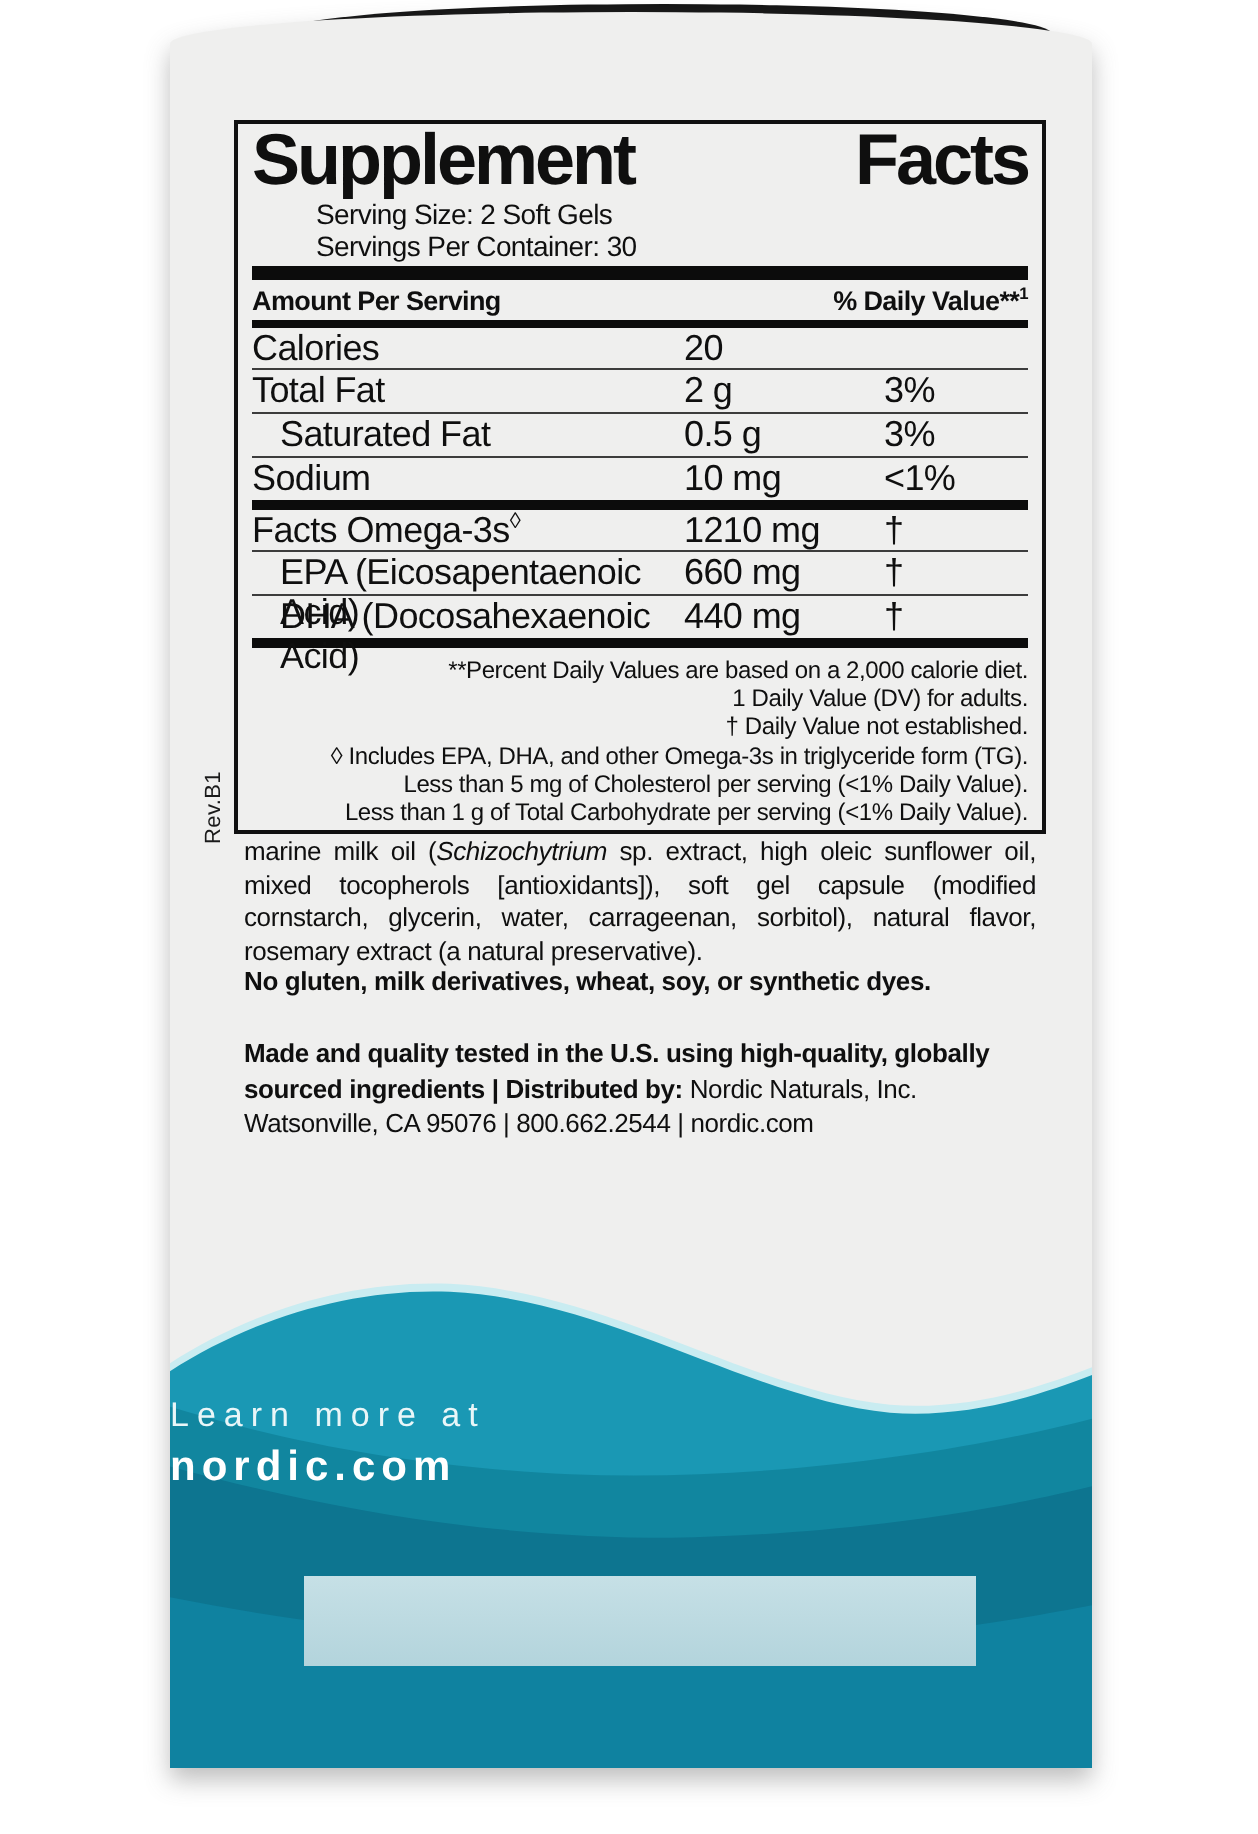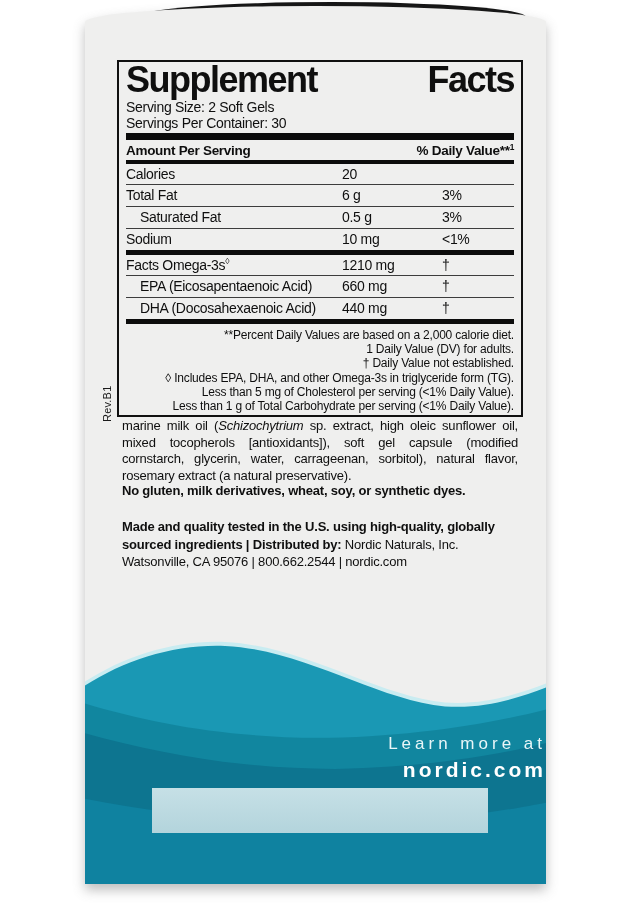--- a/index.html
+++ b/index.html
@@ -11,48 +11,48 @@
 
   
   .panel{position:absolute;left:85px;top:6px;width:461px;height:878px;background:#efefee;
          border-radius:50% 50% 0 0 / 16px 16px 0 0;box-shadow:0 6px 12px rgba(110,110,110,.45);}
 
   
   .lb{position:absolute;left:32px;top:54px;width:406px;border:2px solid #101010;box-sizing:border-box;
       padding:0 7px 2px 7px;background:transparent;}
   .lb-title{display:flex;justify-content:space-between;font-weight:700;font-size:36px;line-height:38px;
             letter-spacing:-1.5px;margin-top:-1px;}
-  .serv{font-size:14px;line-height:16px;letter-spacing:-0.3px;}
+  .serv{font-size:14px;line-height:16px;letter-spacing:-0.3px;margin-left:32px;}
   .bar7{height:7px;background:#0c0c0c;margin-top:2px;}
   .bar4{height:4px;background:#0c0c0c;}
   .bar5{height:5px;background:#0c0c0c;}
   .hdr{display:flex;justify-content:space-between;align-items:flex-end;font-weight:700;font-size:13.5px;
        height:20px;line-height:19px;letter-spacing:-0.3px;gap:40px;}
-  .row{display:grid;grid-template-columns:1fr 100px 72px;font-size:14px;height:20px;line-height:20px;
+  .row{display:grid;grid-template-columns:1fr 100px 72px;font-size:18px;height:20px;line-height:20px;
        letter-spacing:-0.3px;}
   .row.hr{border-top:1px solid #3c3c3c;height:21px;line-height:20px;}
   .row .amt,.row .dv{}
   .row .nm.ind{padding-left:14px;}
   sup{font-size:62%;vertical-align:super;line-height:0;}
   .fnotes{margin-top:4px;font-size:12px;line-height:14.2px;letter-spacing:-0.2px;text-align:right;}
 
   .rev{position:absolute;left:16px;top:356px;height:60px;writing-mode:vertical-rl;transform:rotate(180deg);
        font-size:11px;color:#1a1a1a;letter-spacing:0.2px;}
 
   .ingr{position:absolute;left:37px;top:412px;width:396px;font-size:13px;line-height:16.6px;
         text-align:justify;letter-spacing:-0.2px;}
   .allergen{position:absolute;left:37px;top:477px;width:396px;font-size:13px;font-weight:700;
             letter-spacing:-0.2px;}
   .dist{position:absolute;left:37px;top:512px;width:400px;font-size:13px;line-height:17.5px;
         letter-spacing:-0.2px;}
   .dist .b{font-weight:700;}
 
   .waves{position:absolute;left:0;bottom:0;width:461px;height:254px;display:block;}
 
-  .learn{position:absolute;top:726px;left:0;width:100%;text-align:right;color:#ffffff;}
+  .learn{position:absolute;top:690px;left:0;width:100%;text-align:left;color:#ffffff;}
   .learn .l1{font-size:17px;letter-spacing:4px;line-height:24px;color:#e9f6f8;font-weight:400;}
   .learn .l2{font-size:21px;letter-spacing:3px;line-height:28px;font-weight:700;}
 
   .footer-box{position:absolute;left:67px;top:782px;width:336px;height:45px;
               background:linear-gradient(#c6e0e6,#b3d4dc);}
 </style>
 </head>
 <body>
 
 <div class="scene">
@@ -74,21 +74,21 @@
       </div>
       <div class="bar4"></div>
 
       <div class="row">
         <span class="nm">Calories</span>
         <span class="amt">20</span>
         <span class="dv"></span>
       </div>
       <div class="row hr">
         <span class="nm">Total Fat</span>
-        <span class="amt">6 g</span>
+        <span class="amt">2 g</span>
         <span class="dv">3%</span>
       </div>
       <div class="row hr">
         <span class="nm ind">Saturated Fat</span>
         <span class="amt">0.5 g</span>
         <span class="dv">3%</span>
       </div>
       <div class="row hr">
         <span class="nm">Sodium</span>
         <span class="amt">10 mg</span>

